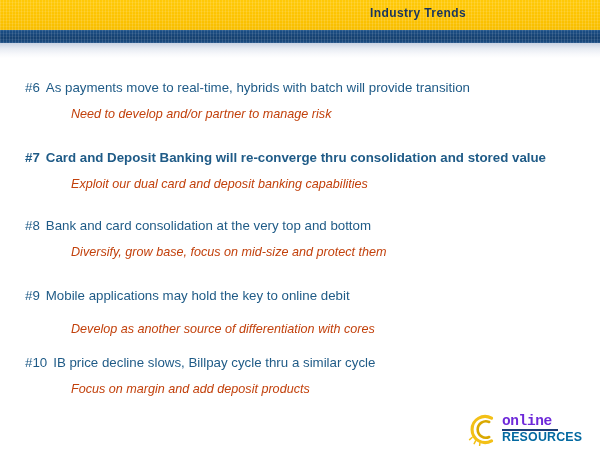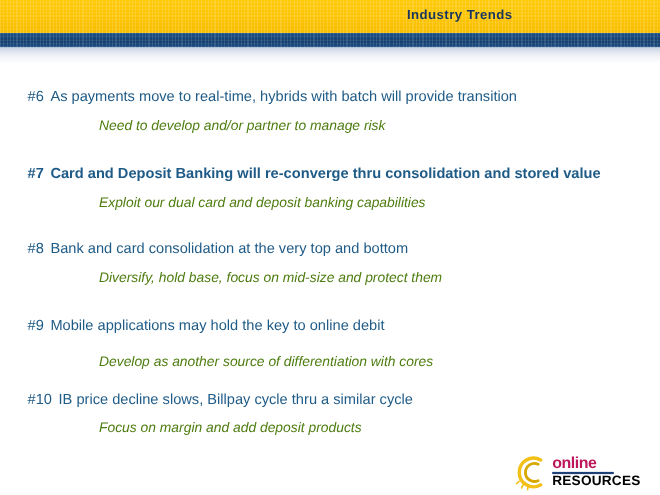--- a/index.html
+++ b/index.html
@@ -102,24 +102,24 @@
     color: #1F5B87;
     white-space: nowrap;
     letter-spacing: 0px;
   }
   .bullet-num {
     display: inline-block;
     margin-right: 6px;
   }
   .bullet-sub {
     position: absolute;
-    left: 90px;
+    left: 71px;
     font-size: 12.6px;
     font-style: italic;
-    color: #4d7c0f;
+    color: #c2410c;
     white-space: nowrap;
   }
 
   
   .logo {
     position: absolute;
     left: 466px;
     top: 410px;
     width: 128px;
     height: 38px;
@@ -137,39 +137,40 @@
     top: 4px;
     width: 92px;
     height: 32px;
   }
   .logo-online {
     position: absolute;
     left: 0;
     top: 0;
     font-size: 14.5px;
     font-weight: bold;
-    color: #be185d;
+    color: #6d28d9;
     letter-spacing: -0.4px;
     line-height: 15px;
+    font-family: Liberation Mono, monospace;
   }
   .logo-underline {
     position: absolute;
     left: 0;
     top: 15px;
     width: 56px;
     height: 1.6px;
     background: #1C3F77;
   }
   .logo-resources {
     position: absolute;
     left: 0;
     top: 16px;
     font-size: 12.4px;
     font-weight: bold;
-    color: #000000;
+    color: #0369a1;
     letter-spacing: 0.2px;
     line-height: 14px;
   }
 </style>
 </head>
 <body>
 
 <div class="banner">
   <div class="banner-yellow"></div>
   <div class="banner-blue"></div>
@@ -190,21 +191,21 @@
     <div class="bullet-main" style="top:0px;font-weight:bold;">
       <span class="bullet-num">#7</span><span>Card and Deposit Banking will re-converge thru consolidation and stored value</span>
     </div>
     <div class="bullet-sub" style="top:27px;">Exploit our dual card and deposit banking capabilities</div>
   </div>
 
   <div class="bullet-block" style="top:160px;">
     <div class="bullet-main" style="top:0px;">
       <span class="bullet-num">#8</span><span>Bank and card consolidation at the very top and bottom</span>
     </div>
-    <div class="bullet-sub" style="top:27px;">Diversify, hold base, focus on mid-size and protect them</div>
+    <div class="bullet-sub" style="top:27px;">Diversify, grow base, focus on mid-size and protect them</div>
   </div>
 
   <div class="bullet-block" style="top:230px;">
     <div class="bullet-main" style="top:0px;text-align:right;">
       <span class="bullet-num">#9</span><span>Mobile applications may hold the key to online debit</span>
     </div>
     <div class="bullet-sub" style="top:34px;">Develop as another source of differentiation with cores</div>
   </div>
 
   <div class="bullet-block" style="top:297px;">

